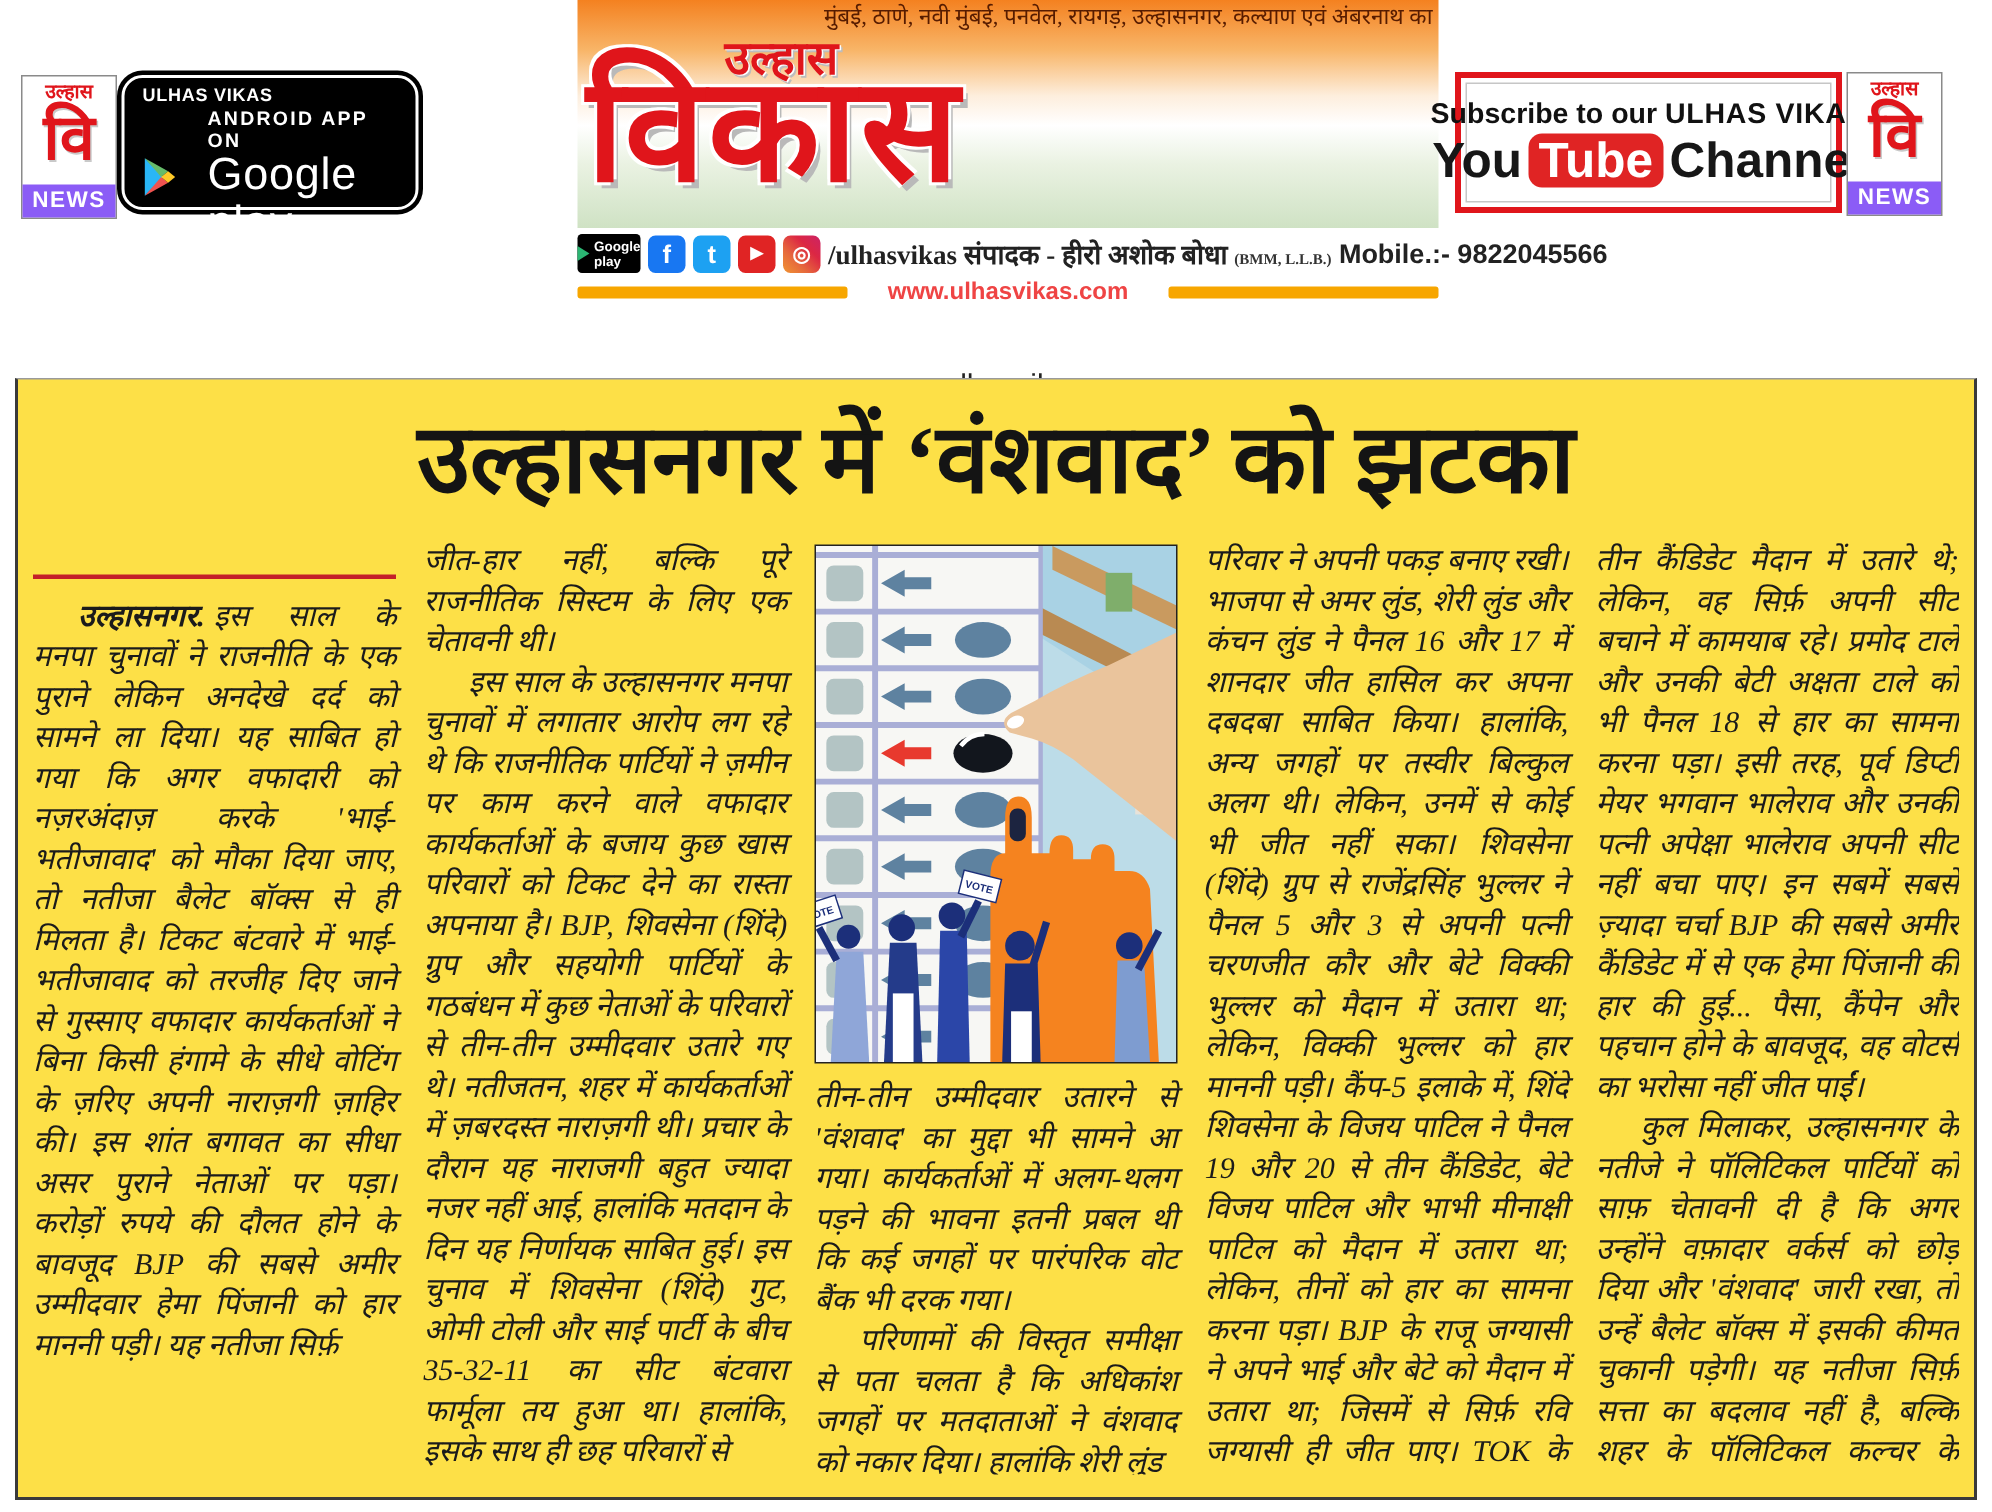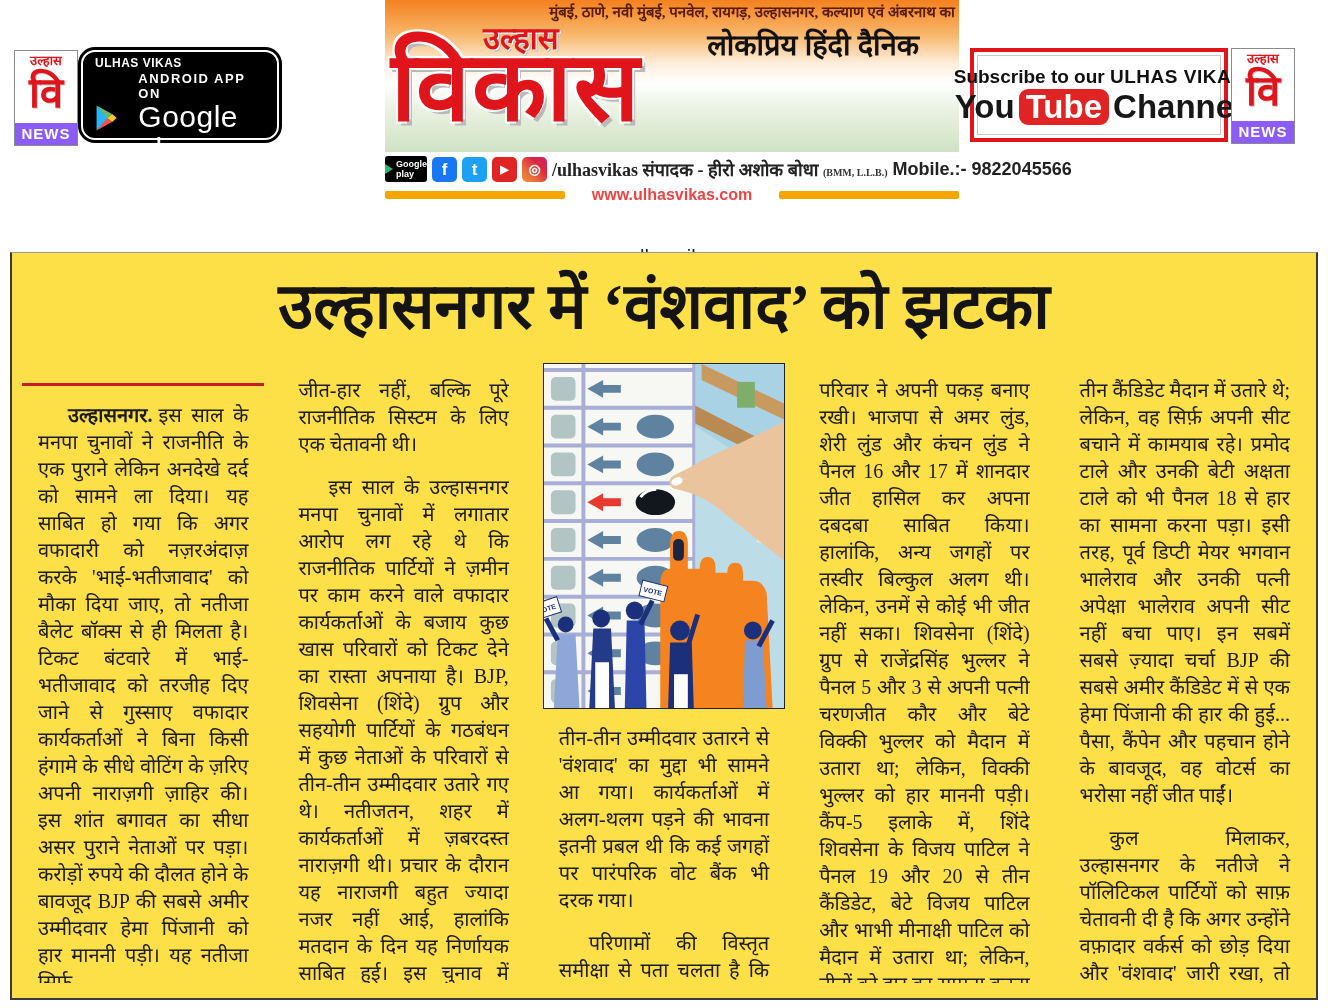--- a/index.html
+++ b/index.html
@@ -29,21 +29,21 @@
   .app-brand{font:bold 12px/13px "Liberation Sans",sans-serif;letter-spacing:.5px;}
   .app-row{display:flex;align-items:center;gap:20px;margin-top:1px;}
   .app-texts .l1{font:bold 13px/15px "Liberation Sans",sans-serif;letter-spacing:1.5px;}
   .app-texts .l2{font:400 30px/32px "Liberation Sans",sans-serif;letter-spacing:.5px;}
   .app-install{font:bold 14px/15px "Liberation Sans",sans-serif;margin-left:44px;}
 
   
   .masthead{position:absolute;left:385px;top:0;width:574px;height:152px;
     background:linear-gradient(180deg,#f48120 0%,#f8b568 22%,#fdeedd 42%,#ffffff 55%,#eaf2e2 72%,#cfe2c4 100%);}
   .mh-region{position:absolute;top:4px;right:4px;left:60px;text-align:right;
-    color:#571c00;font-weight:bold;font-size:15px;line-height:17px;font-family:"Liberation Serif",serif;}
+    color:#571c00;font-weight:normal;font-size:15px;line-height:17px;font-family:"Liberation Serif",serif;}
   .mh-tagline{position:absolute;top:24px;right:40px;color:#111;font-weight:bold;font-size:29px;
     font-family:"Liberation Serif",serif;}
   .mh-title-top{position:absolute;left:98px;top:16px;color:#e0151b;font-weight:900;font-size:31px;
     text-shadow:1px 1px 0 #fff,2px 2px 0 #bdbdbd;font-family:"Liberation Serif",serif;}
   .mh-title-main{position:absolute;left:6px;top:36px;width:560px;text-align:left;
     color:#e0151b;font-weight:900;font-size:97px;line-height:104px;letter-spacing:2px;
     text-shadow:-2px -2px 0 #fff,2px -2px 0 #fff,-2px 2px 0 #fff,3px 4px 0 #b9b9b9;
     font-family:"Liberation Serif",serif;white-space:nowrap;}
 
   
@@ -78,21 +78,21 @@
   .epaper{position:absolute;top:198px;left:0;width:1328px;text-align:center;color:#222;
     font:400 20px/23px "Liberation Sans",sans-serif;margin-top:48px;}
 
   
   .article{position:absolute;top:252px;left:10px;width:1308px;height:748px;box-sizing:border-box;
     border:2px solid #3a3a3a;border-top:1px solid #9a9a9a;padding:4px 10px 0;background:#fde047;}
   .headline{margin:6px 0 10px;text-align:center;color:#141414;font-weight:900;font-size:64px;line-height:88px;
     font-family:"Liberation Serif",serif;white-space:nowrap;}
   .cols{display:grid;grid-template-columns:repeat(5,1fr);column-gap:18px;height:622px;overflow:hidden;
     font-size:20px;line-height:27px;color:#1b1b1b;text-align:justify;}
-  .cols p{margin:16px;text-indent:30px;}
+  .cols p{margin:0;text-indent:30px;font-style:italic;}
   .cols p.cont{text-indent:0;}
   .lead{font-weight:bold;margin-right:6px;}
   .subhead{display:flex;gap:9px;color:#e31e26;font-weight:bold;font-size:27px;line-height:34px;text-align:left;}
   .subhead .bullet{flex:none;width:14px;height:14px;background:#e31e26;margin-top:10px;}
   .red-rule{border:none;border-top:3px solid #c41f29;margin:22px 0 12px;}
   .evm-fig{display:block;width:100%;height:346px;border:1.5px solid #222;margin:2px 0 10px;box-sizing:border-box;}
   .vote-text{font:bold 7px "Liberation Sans",sans-serif;fill:#1c2f7a;}
 </style>
 </head>
 <body>
@@ -118,21 +118,20 @@
           <div class="l1">ANDROID APP ON</div>
           <div class="l2">Google play</div>
         </div>
       </div>
       <div class="app-install">Install now</div>
     </div>
   </div>
 
   <div class="masthead">
     <div class="mh-region">मुंबई, ठाणे, नवी मुंबई, पनवेल, रायगड़, उल्हासनगर, कल्याण एवं अंबरनाथ का</div>
-    <div class="mh-tagline">लोकप्रिय हिंदी दैनिक</div>
     <div class="mh-title-top">उल्हास</div>
     <div class="mh-title-main">विकास</div>
   </div>
 
   <div class="social-row">
     <span class="mini-play">
       <span class="tri"></span>
       <span>Google play</span>
     </span>
     <span class="sico i-fb"></span>

